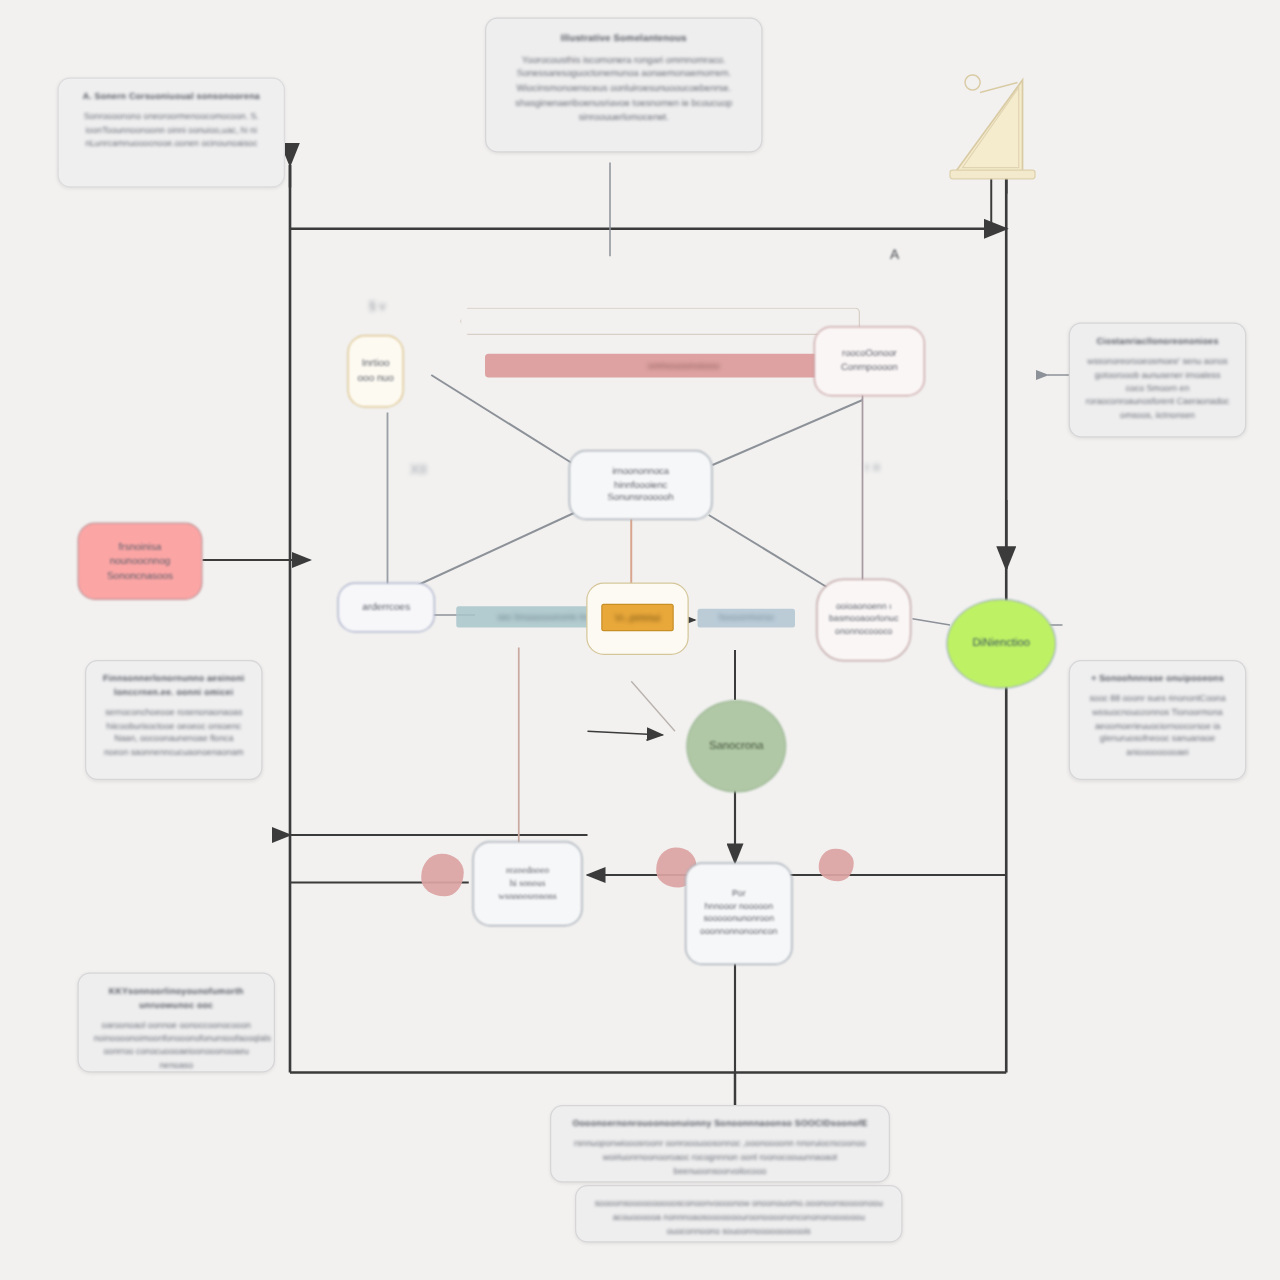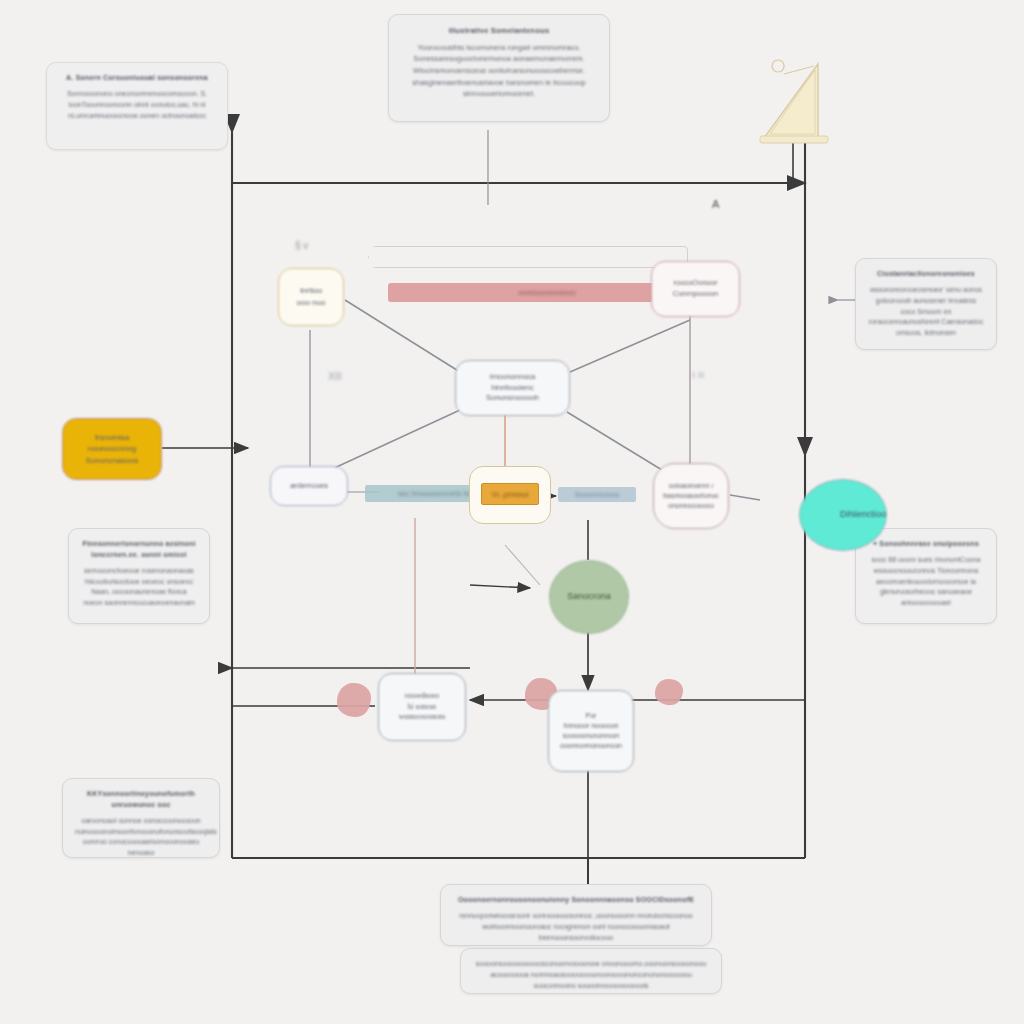--- a/index.html
+++ b/index.html
@@ -164,21 +164,21 @@
 
   <div class="bar" style="left:481px;top:483px;width:58px;height:22px;background:#e9a83a;border:1px solid #c98f27;border-radius:2px;
               filter:blur(.45px);display:flex;align-items:center;justify-content:center;z-index:4;">
     <span class="blur2" style="font-size:8px;color:#6d4d11;">Vı..prmnui</span>
   </div>
 
   <div class="blob" style="left:337px;top:683px;width:34px;height:34px;"></div>
   <div class="blob" style="left:525px;top:678px;width:32px;height:32px;"></div>
   <div class="blob" style="left:655px;top:679px;width:28px;height:26px;"></div>
 
-  <div class="node rrect blur3" style="left:278px;top:268px;width:66px;height:58px;border:1.8px solid #d9bf82;background:#fdfaf2;
+  <div class="node rrect blur3" style="left:278px;top:268px;width:45px;height:58px;border:1.8px solid #d9bf82;background:#fdfaf2;
               font-size:8px;white-space:pre-line;">
     <span>Inrtioo
 ooo nuo</span>
   </div>
 
   <div class="node rrect blur3" style="left:651px;top:261px;width:89px;height:56px;border:1.6px solid #c49b9c;background:#fbf6f6;
               font-size:7.5px;white-space:pre-line;">
     <span>roocoOonoor
 Conrnpoooon</span>
   </div>
@@ -198,22 +198,22 @@
   <div class="node rrect" style="left:469px;top:466px;width:82px;height:58px;border:1.4px solid #d6c79b;background:#fcfaf3;
               z-index:2;filter:blur(.5px);"></div>
 
   <div class="node rrect blur3" style="left:653px;top:463px;width:76px;height:66px;border:1.4px solid #b99a9a;background:#faf6f6;
               font-size:7px;white-space:pre-line;border-radius:22px;">
     <span>ooioaonoenn ı
 basmooaoorlonuc
 ononnocoooco</span>
   </div>
 
-  <div class="node ell blur3" style="left:799px;top:479px;width:88px;height:72px;border:1.3px solid #9fb3bd;background:#5eead4;
-              font-size:9px;color:#3f5560;z-index:3;justify-content:flex-end;">
+  <div class="node ell blur3" style="left:757px;top:479px;width:88px;height:72px;border:1.3px solid #9fb3bd;background:#bef264;
+              font-size:9px;color:#3f5560;z-index:3;">
     <span>DiNienctioo</span>
   </div>
 
   <div class="node ell blur3" style="left:549px;top:560px;width:80px;height:74px;border:1.3px solid #9cb795;background:#b1c8a6;
               font-size:9px;color:#40543a;z-index:3;">
     <span>Sanocrona</span>
   </div>
 
   <div class="node rrect blur3" style="left:378px;top:673px;width:88px;height:68px;border:1.3px solid #9aa3ad;background:#f6f7f8;
               font-size:7.5px;white-space:pre-line;font-family:Liberation Serif, serif;">
@@ -223,21 +223,21 @@
   </div>
 
   <div class="node rrect blur3" style="left:548px;top:690px;width:86px;height:82px;border:1.3px solid #9aa3ad;background:#f6f7f8;
               font-size:7px;white-space:pre-line;">
     <span>Por
 hnnooor nooooon
 sooooonunonroon
 ooonnonnonooncon</span>
   </div>
 
-  <div class="node rrect blur3" style="left:62px;top:418px;width:100px;height:62px;border:1.5px solid #c09496;background:#eab308;
+  <div class="node rrect blur3" style="left:62px;top:418px;width:100px;height:62px;border:1.5px solid #c09496;background:#fca5a5;
               font-size:8px;white-space:pre-line;">
     <span>frsnoinisa
 nounoocnnog
 Sononcnasoos</span>
   </div>
 
   <div class="blur2" style="position:absolute;left:295px;top:240px;font-size:10px;color:#8e9299;">
     <span>§ v</span>
   </div>
   <div class="blur2" style="position:absolute;left:328px;top:370px;font-size:11px;color:#9aa0a8;">

